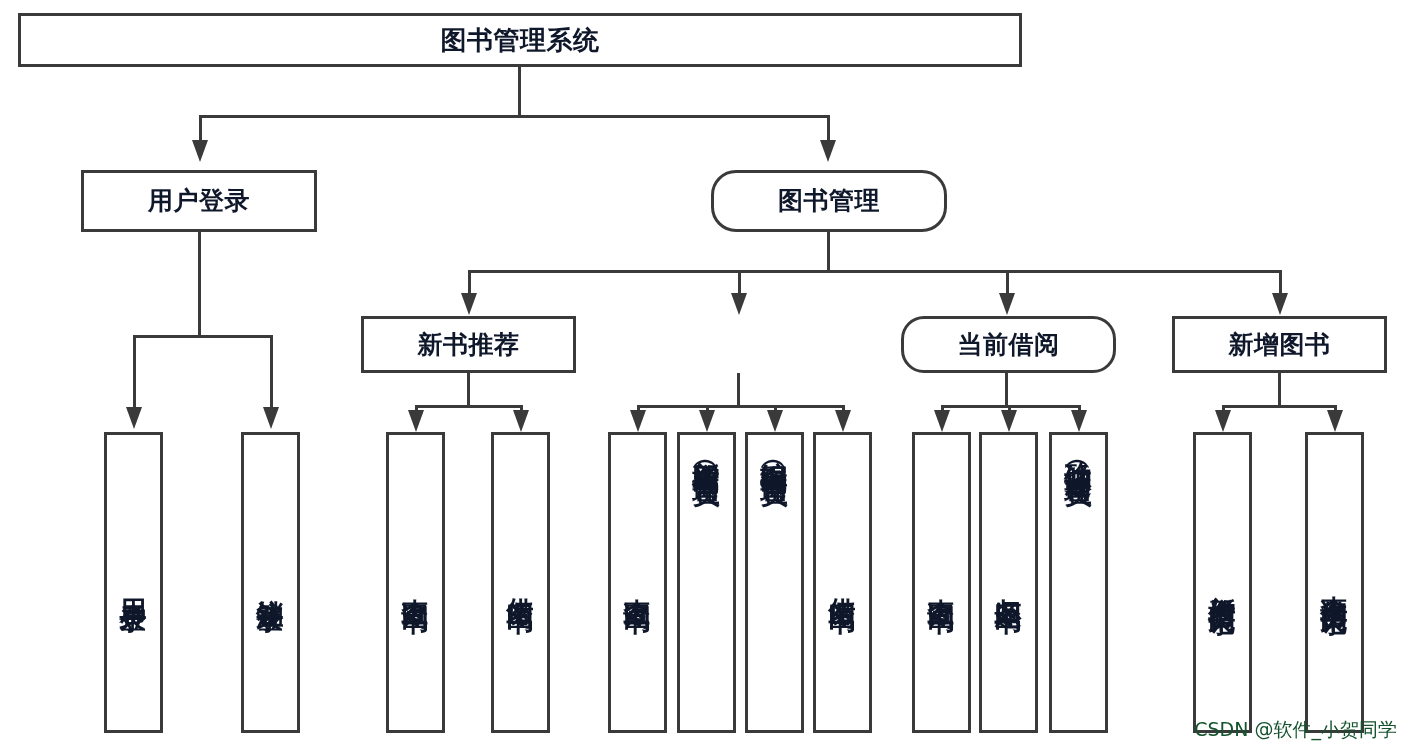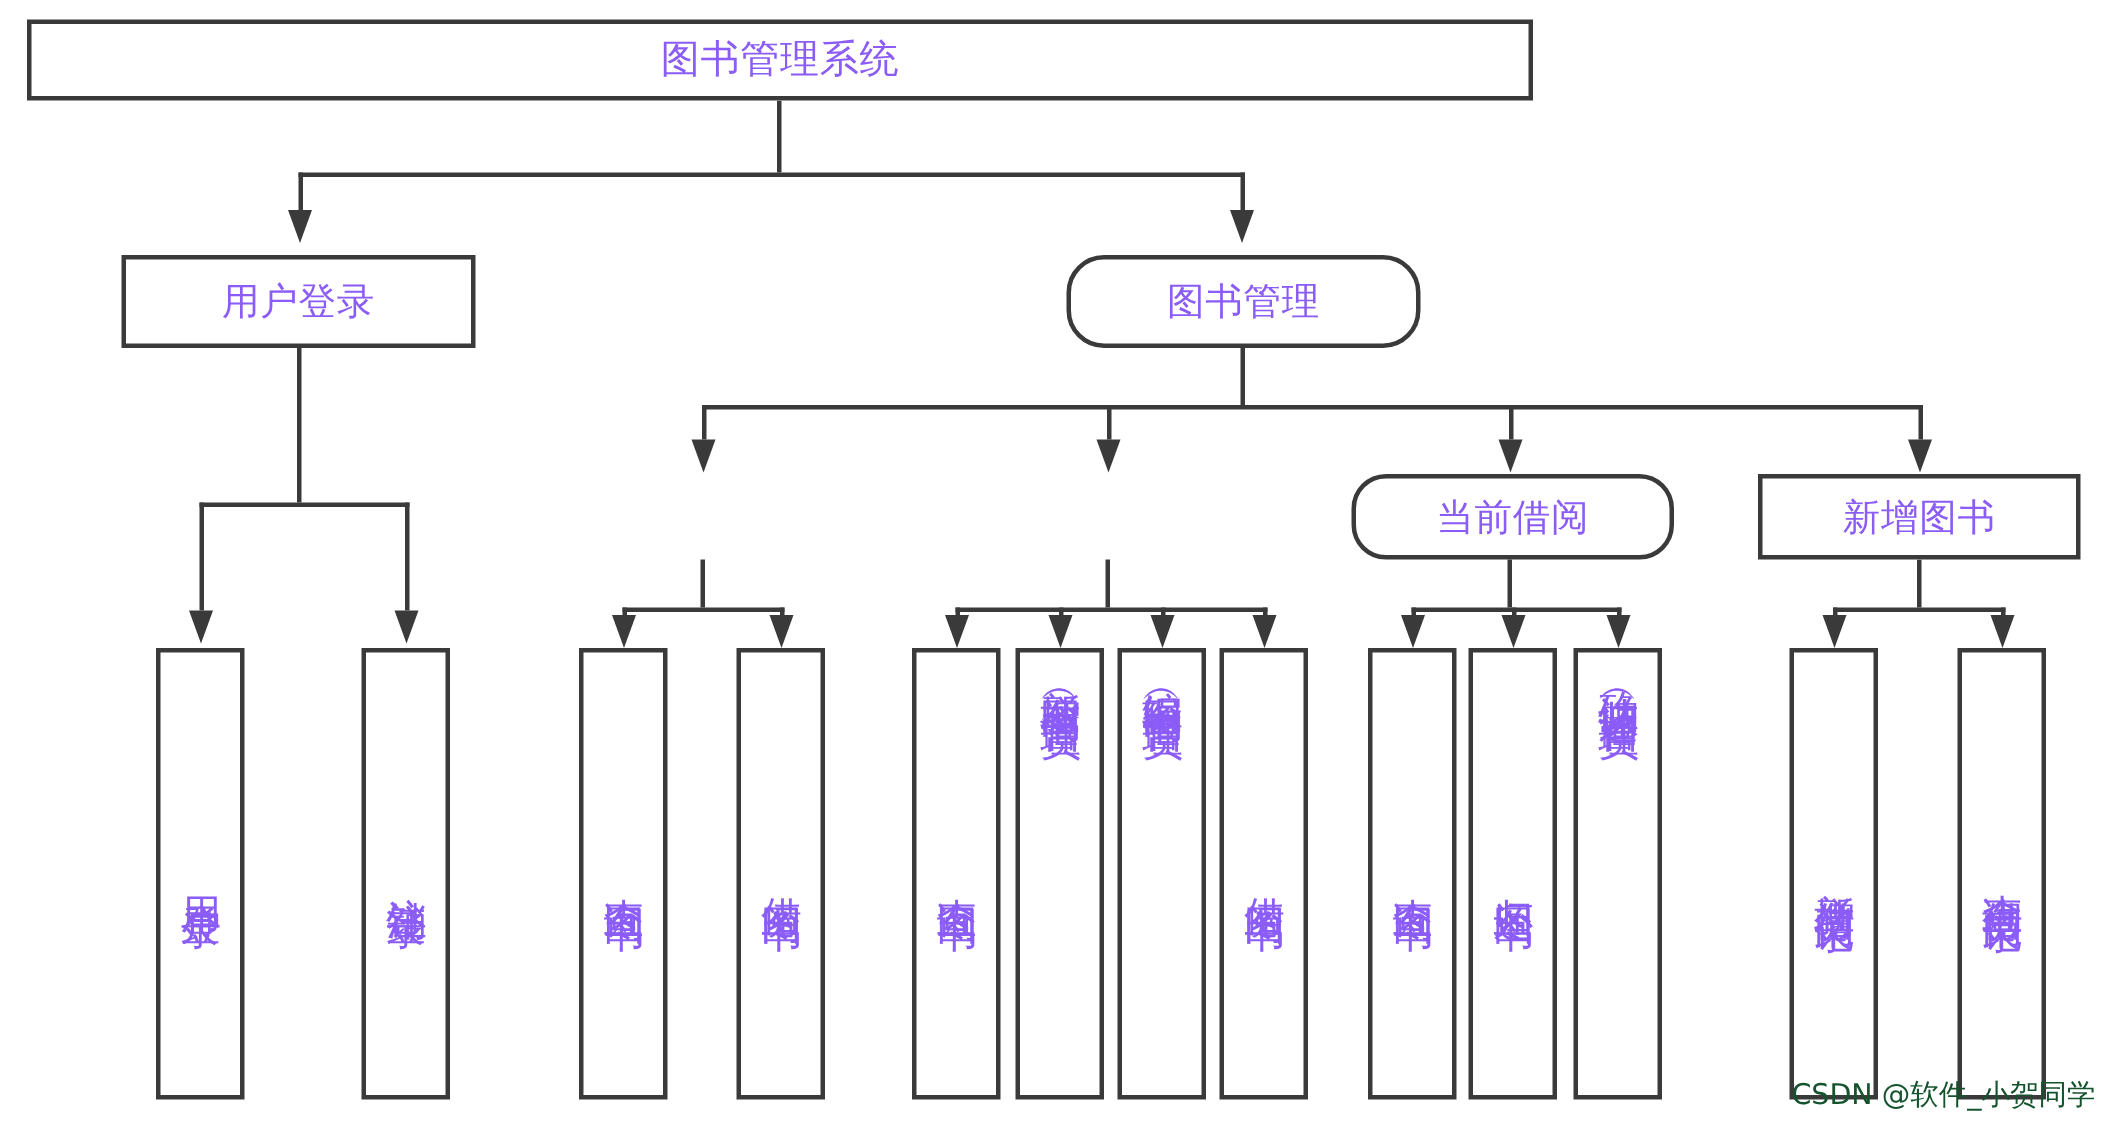--- a/index.html
+++ b/index.html
@@ -24,24 +24,25 @@
     box-sizing: border-box;
     border: 3px solid #3a3a3a;
     background: #ffffff;
     color: #4a4a4a;
     display: flex;
     align-items: center;
     justify-content: center;
     z-index: 3;
   }
   .node .label {
-    color: #8b5cf6;
+    color: #0f172a;
     line-height: 1.18;
     letter-spacing: 0.5px;
     white-space: nowrap;
+    font-weight: bold;
   }
 
   
   .node.h .label {
     font-size: 25px;
   }
   .node.root .label { font-size: 26px; }
 
   
   .node.v {
@@ -161,20 +162,23 @@
     <span class="label">图书管理系统</span>
   </div>
 
   <div class="node h" style="left:81px; top:170px; width:236px; height:62px;">
     <span class="label">用户登录</span>
   </div>
   <div class="node h" style="left:711px; top:170px; width:236px; height:62px;border-radius:25px;">
     <span class="label">图书管理</span>
   </div>
 
+  <div class="node h" style="left:361px; top:316px; width:215px; height:57px;">
+    <span class="label">新书推荐</span>
+  </div>
   <div class="node h" style="left:901px; top:316px; width:215px; height:57px;border-radius:23px;">
     <span class="label">当前借阅</span>
   </div>
   <div class="node h" style="left:1172px; top:316px; width:215px; height:57px;">
     <span class="label">新增图书</span>
   </div>
 
   <div class="node v centered" style="left:104px; top:432px; width:59px; height:301px;">
     <span class="label">用户登录</span>
   </div>

